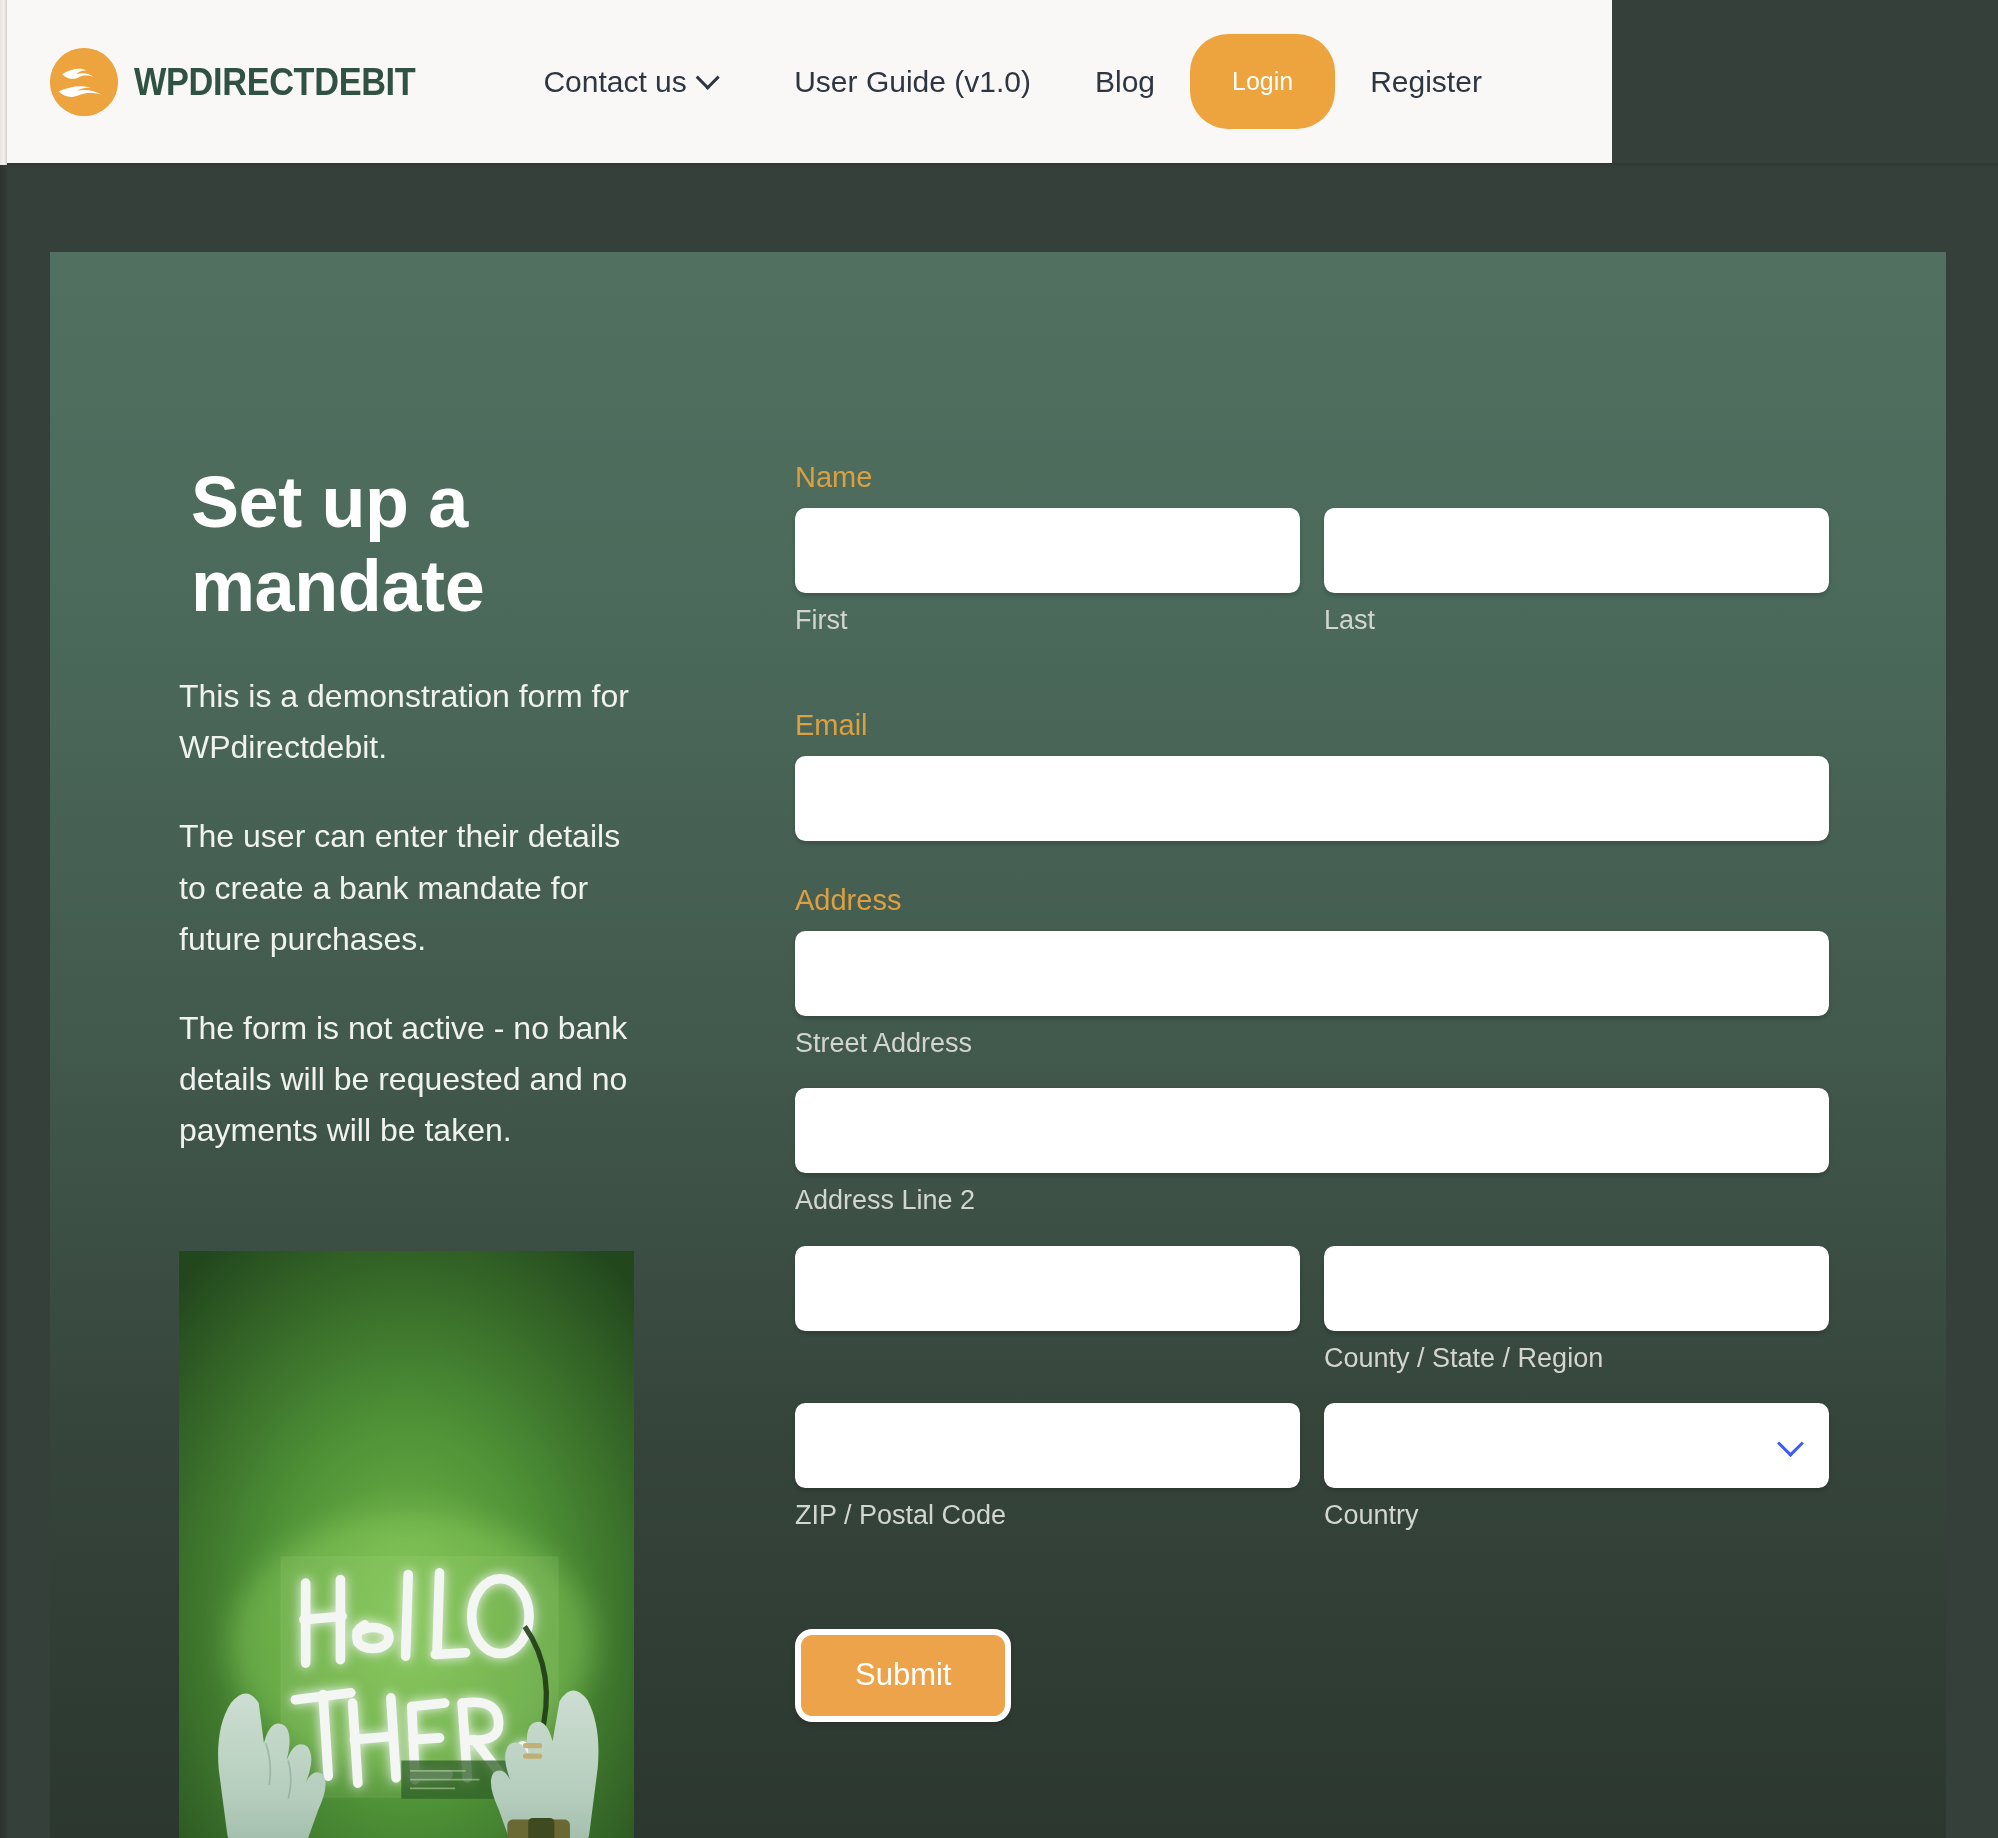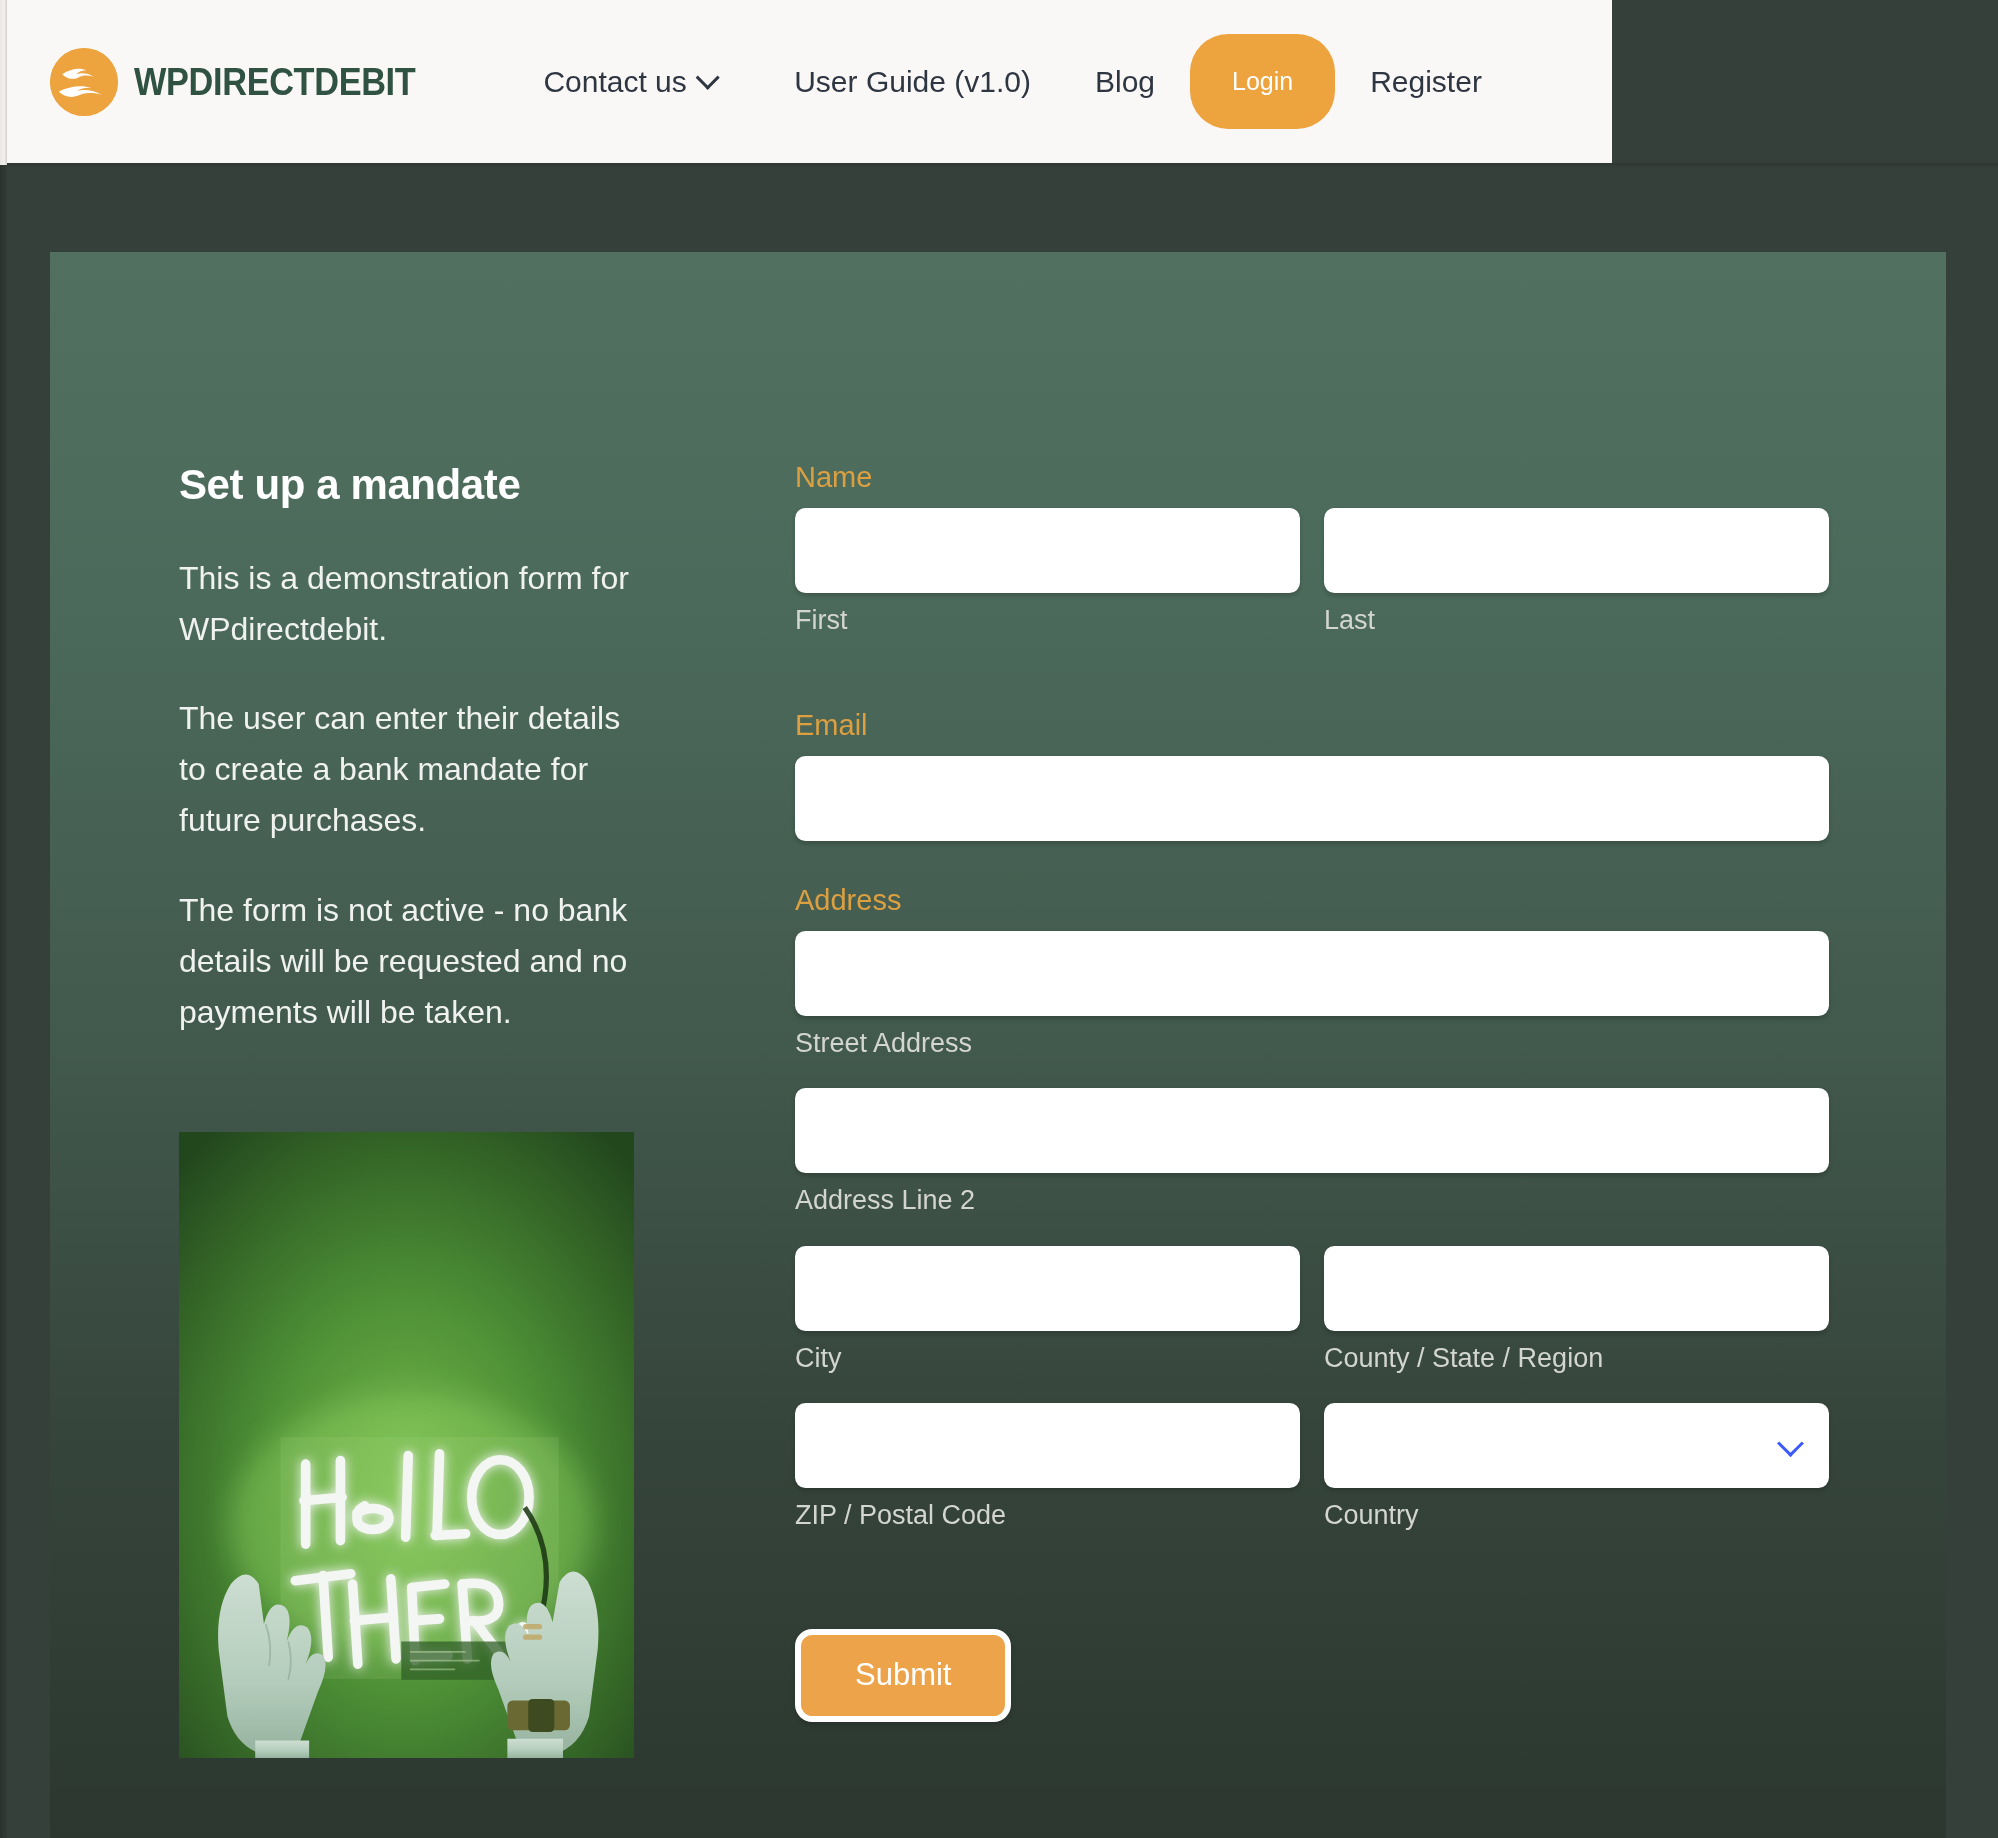--- a/index.html
+++ b/index.html
@@ -135,26 +135,27 @@
     display: flex;
     gap: 0;
   }
 
   
   .hero-left {
     width: 487px;
     flex: 0 0 487px;
   }
   .hero-title {
-    font-size: 42px;
+    font-size: 72px;
     font-weight: bold;
     line-height: 1.16;
     color: #ffffff;
     letter-spacing: -0.4px;
     max-width: 365px;
+    margin-left: 12px;
   }
   .hero-body {
     margin-top: 43px;
     font-size: 32px;
     line-height: 1.6;
     color: #f0f2ef;
     max-width: 452px;
   }
   .hero-body p + p { margin-top: 38px; }
 
@@ -430,21 +431,20 @@
 
         <input class="text-input" type="text" placeholder="" style="">
         <div class="sub-label">Street Address</div>
 
         <input class="text-input" type="text" placeholder="" style="">
         <div class="sub-label">Address Line 2</div>
 
         <div class="row">
           <div class="col">
             <input class="text-input" type="text" placeholder="" style="">
-            <div class="sub-label">City</div>
           </div>
           <div class="col">
             <input class="text-input" type="text" placeholder="" style="">
             <div class="sub-label">County / State / Region</div>
           </div>
         </div>
 
         <div class="row">
           <div class="col">
             <input class="text-input" type="text" placeholder="" style="">

